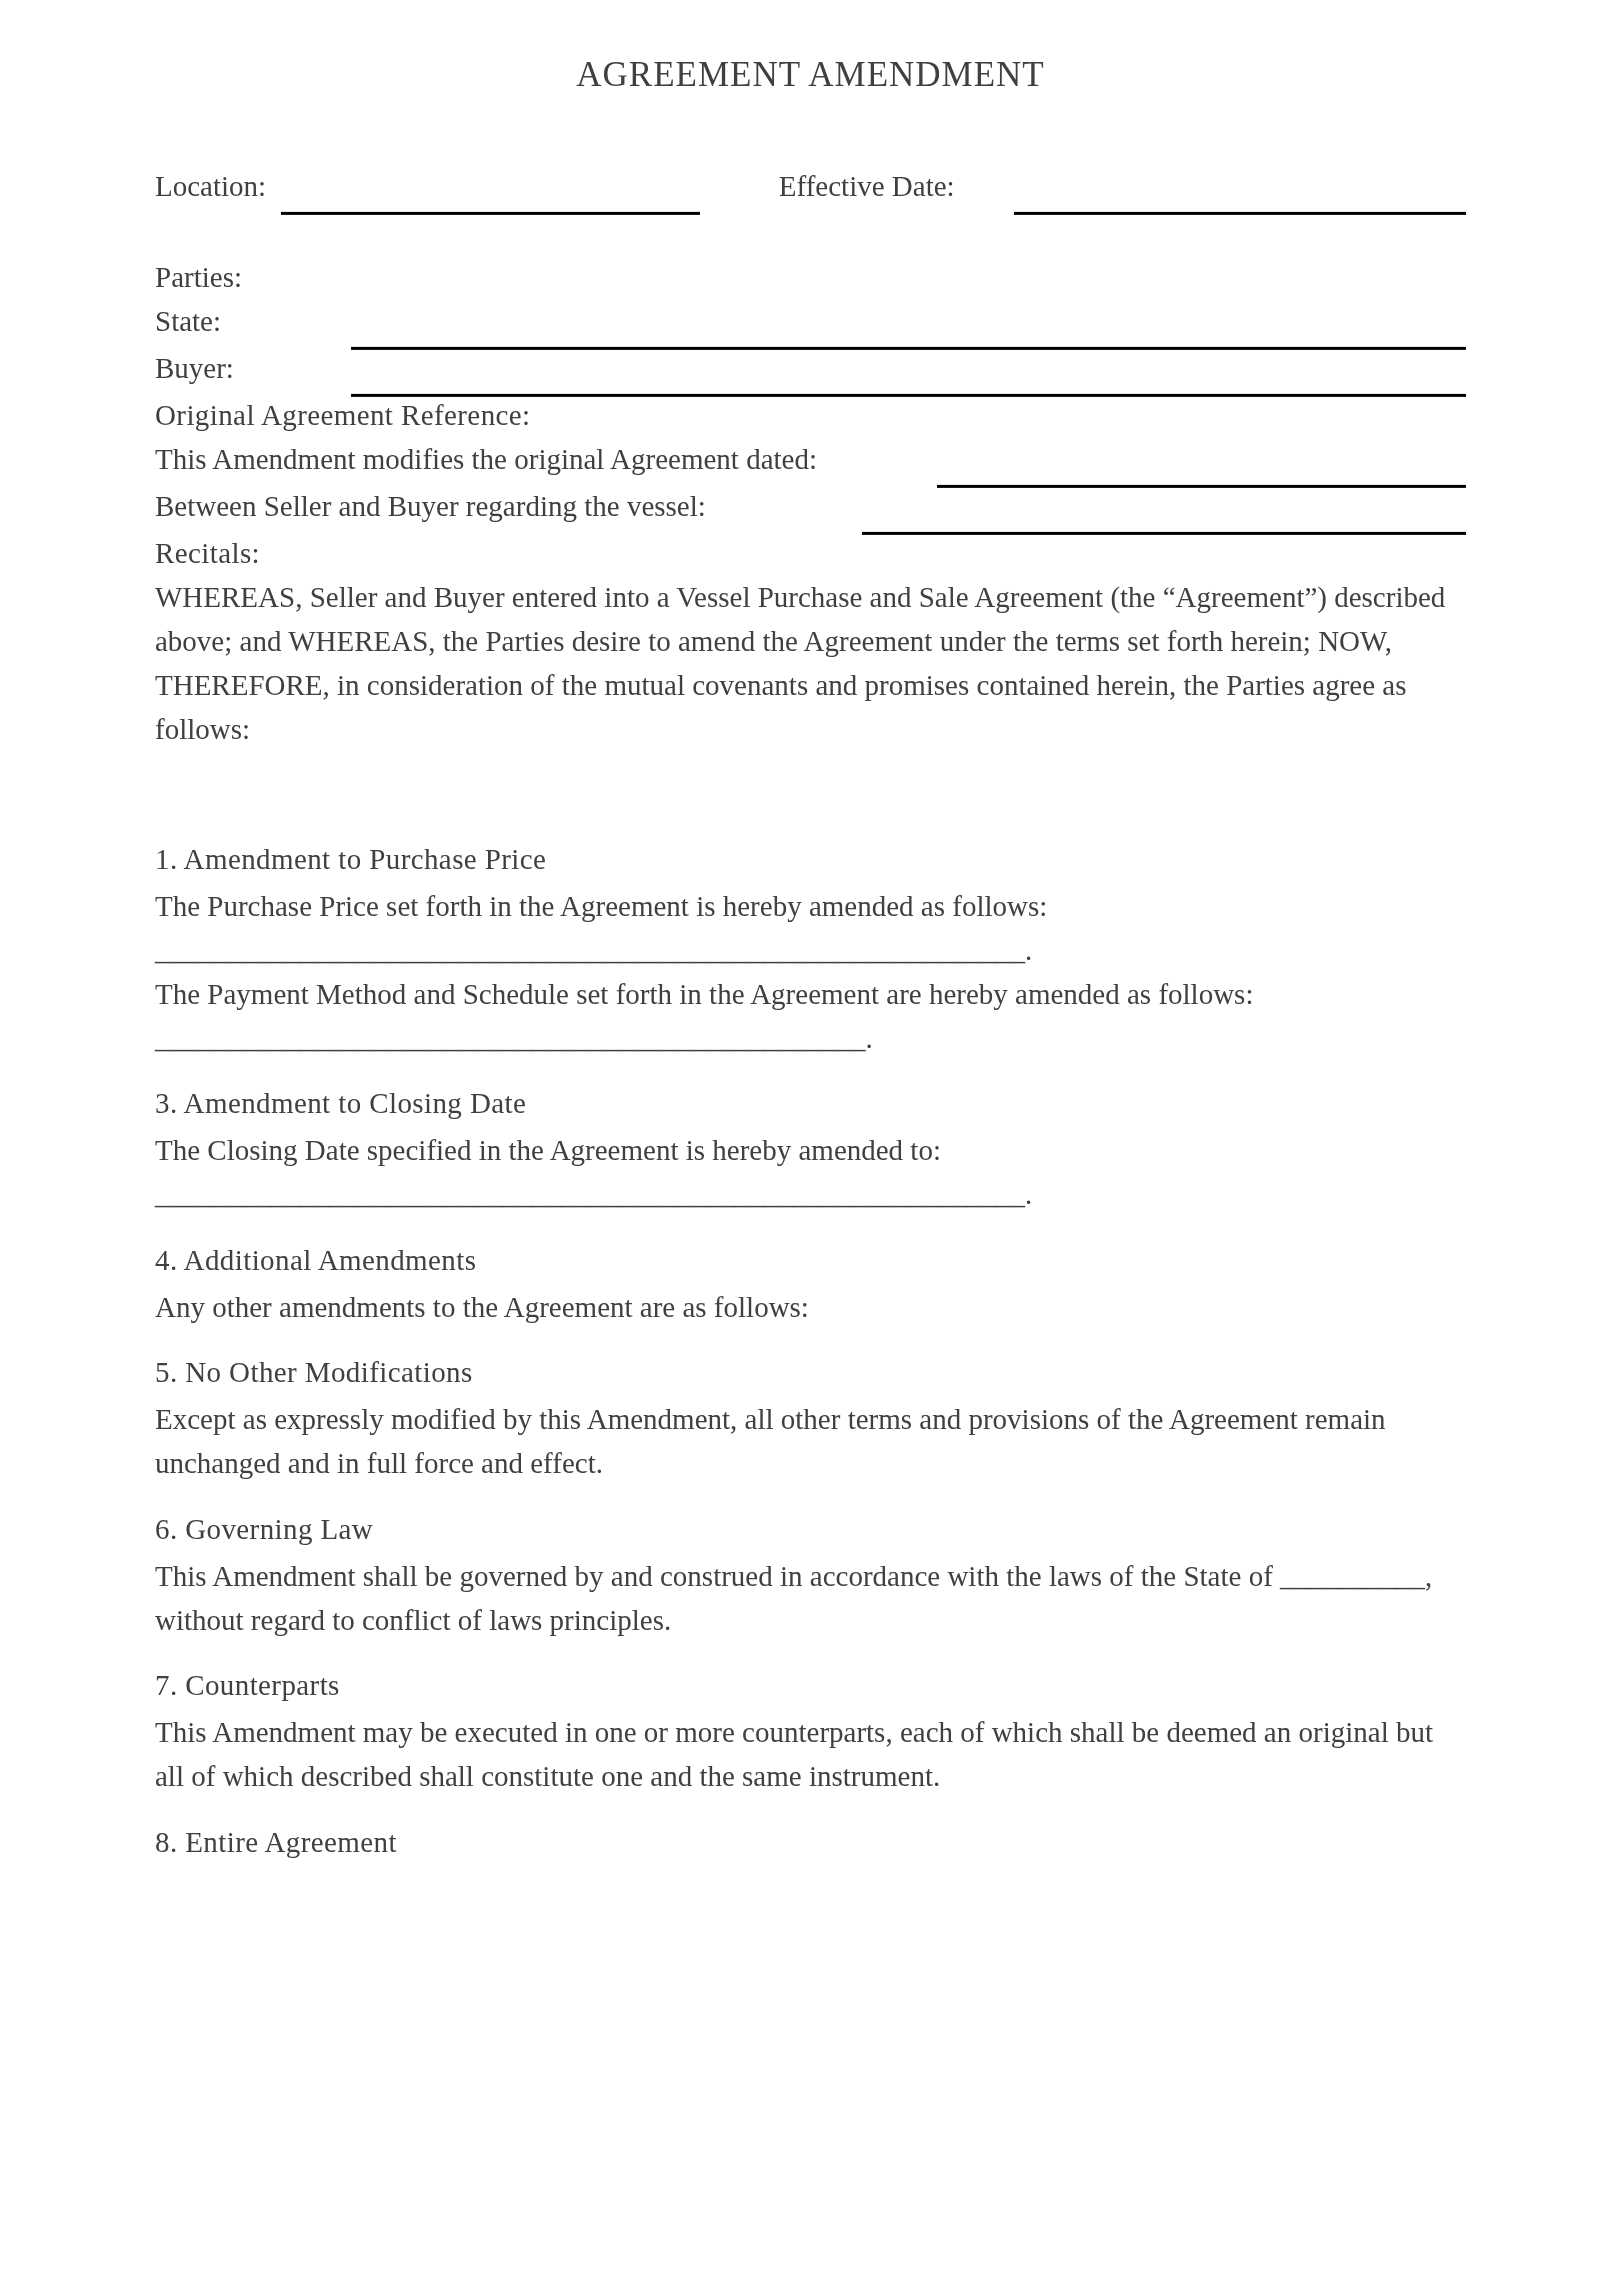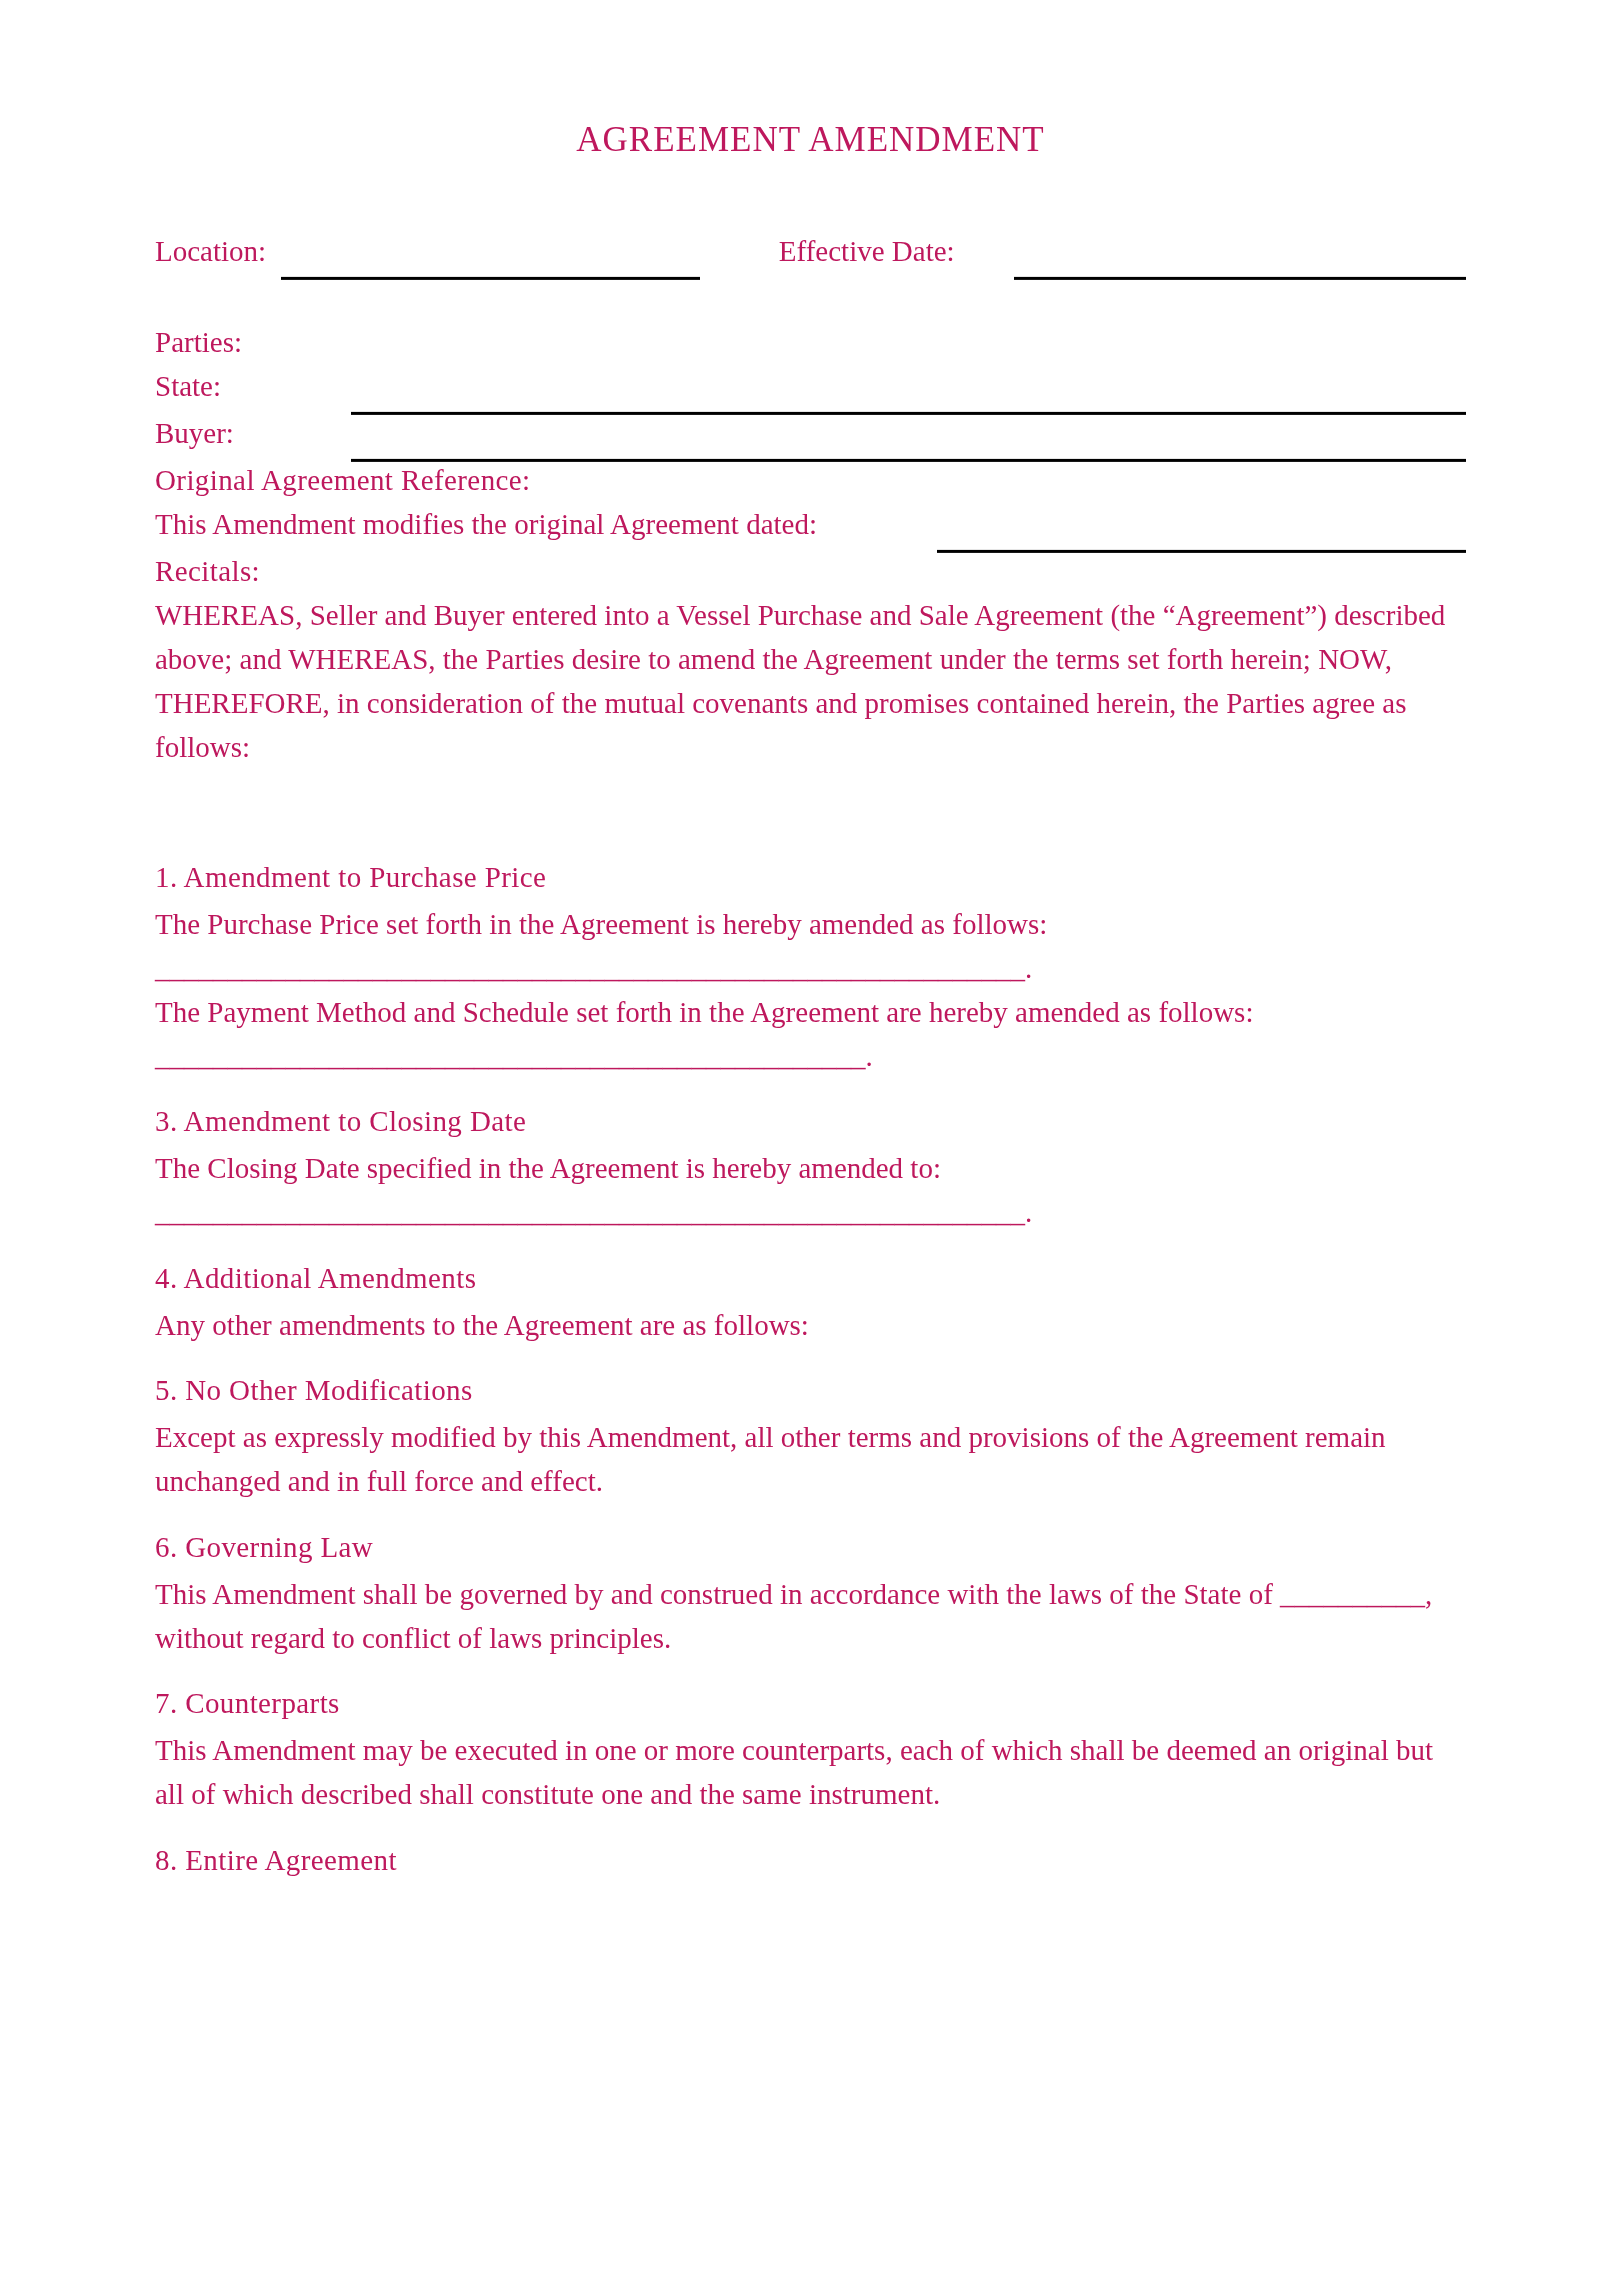--- a/index.html
+++ b/index.html
@@ -7,25 +7,25 @@
     padding: 0;
     background: #ffffff;
   }
   .page {
     position: relative;
     width: 1621px;
     height: 2293px;
     margin: 0 auto;
     background: #ffffff;
     box-sizing: border-box;
-    padding: 116px 155px 0 155px;
+    padding: 51px 155px 0 155px;
     font-family: "Liberation Serif", "DejaVu Serif", serif;
     font-size: 29px;
     line-height: 44px;
-    color: #be185d;
+    color: #404040;
     overflow: hidden;
   }
   h1.doc-title {
     font-size: 35px;
     line-height: 47px;
     font-weight: normal;
     text-align: center;
     letter-spacing: 1px;
     margin: 0;
   }
@@ -94,20 +94,24 @@
     <div class="fline line-buyer"></div>
   </div>
 
   <h2 class="std-heading orig-heading">Original Agreement Reference:</h2>
 
   <div class="field-row">
     <span>This Amendment modifies the original Agreement dated:</span>
     <div class="fline line-dated"></div>
   </div>
 
+  <div class="field-row">
+    <span>Between Seller and Buyer regarding the vessel:</span>
+    <div class="fline line-vessel"></div>
+  </div>
 
   <h2 class="std-heading recitals-heading">Recitals:</h2>
   <p>WHEREAS, Seller and Buyer entered into a Vessel Purchase and Sale Agreement (the “Agreement”) described above; and WHEREAS, the Parties desire to amend the Agreement under the terms set forth herein; NOW, THEREFORE, in consideration of the mutual covenants and promises contained herein, the Parties agree as follows:</p>
 
   <div class="section section-first">
     <h2 class="sec-heading">1. Amendment to Purchase Price</h2>
     <p>The Purchase Price set forth in the Agreement is hereby amended as follows:</p>
     <p class="blank-line"><span>____________________________________________________________</span><span>.</span></p>
   </div>
 

